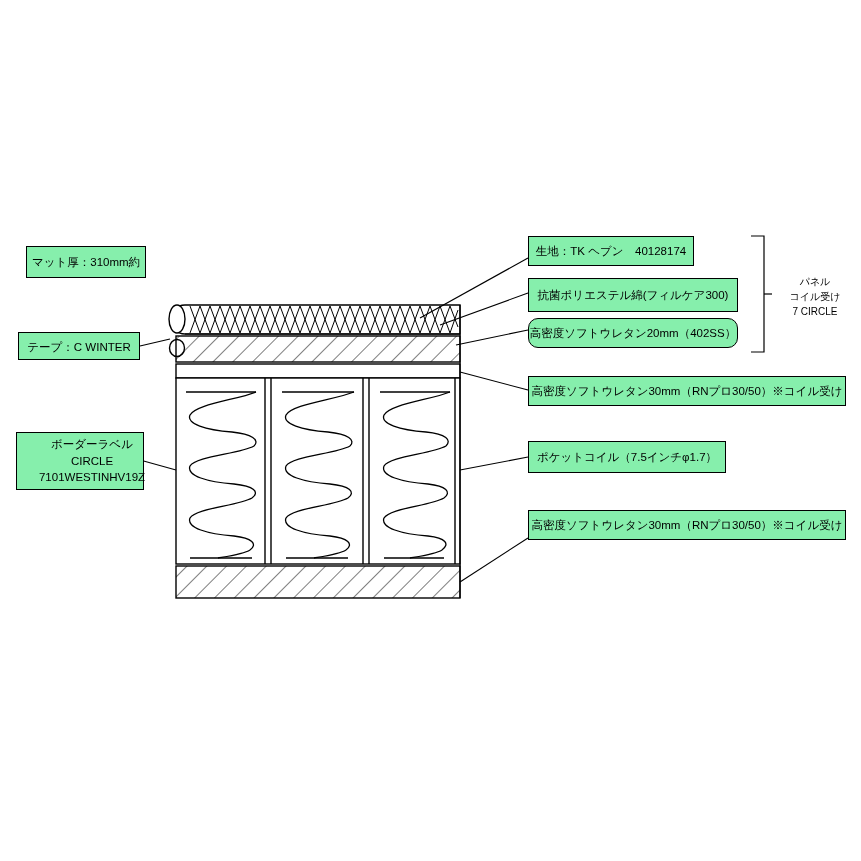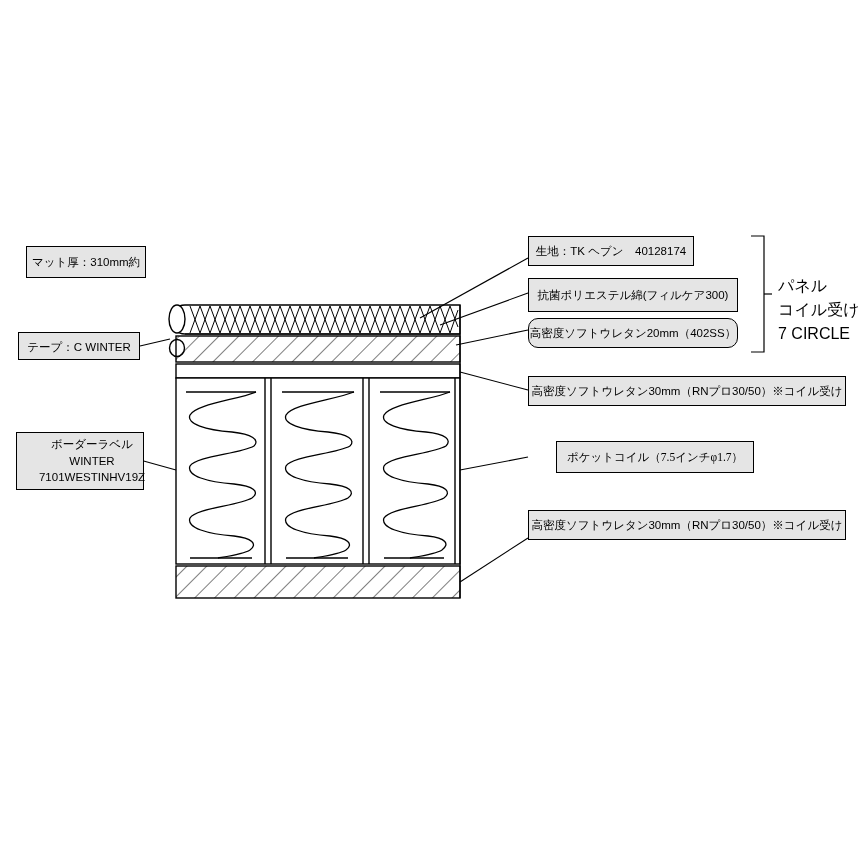--- a/index.html
+++ b/index.html
@@ -13,42 +13,42 @@
   #stage {
     position: relative;
     width: 861px;
     height: 861px;
     background: #ffffff;
     overflow: hidden;
   }
   .label-box {
     position: absolute;
     border: 1px solid #000000;
-    background: #e5e5e5;
+    background: #86efac;
     box-sizing: border-box;
     display: flex;
     align-items: center;
     justify-content: center;
     text-align: center;
     font-size: 11.5px;
     line-height: 1.45;
     color: #000000;
     padding: 3px 6px;
     white-space: nowrap;
   }
   .label-box.multiline {
     white-space: normal;
     flex-direction: column;
   }
   .plain-text {
     position: absolute;
-    font-size: 16px;
+    font-size: 10px;
     line-height: 1.5;
     color: #000000;
-    text-align: left;
+    text-align: center;
     white-space: nowrap;
   }
   svg.overlay {
     position: absolute;
     left: 0;
     top: 0;
     width: 861px;
     height: 861px;
     pointer-events: none;
   }
@@ -221,41 +221,41 @@
   <div class="label-box" style="left:26px; top:246px; width:120px; height:32px;">
     <span>マット厚：310mm約</span>
   </div>
 
   <div class="label-box" style="left:18px; top:332px; width:122px; height:28px;align-items:flex-end;">
     <span>テープ：C WINTER</span>
   </div>
 
   <div class="label-box multiline" style="left:16px; top:432px; width:128px; height:58px;padding-left:30px;">
     <span>ボーダーラベル</span>
-    <span>WINTER</span>
+    <span>CIRCLE</span>
     <span>7101WESTINHV19Z</span>
   </div>
 
   <div class="label-box" style="left:528px; top:236px; width:166px; height:30px;">
     <span>生地：TK ヘブン　40128174</span>
   </div>
 
   <div class="label-box" style="left:528px; top:278px; width:210px; height:34px;">
     <span>抗菌ポリエステル綿(フィルケア300)</span>
   </div>
 
   <div class="label-box" style="left:528px; top:318px; width:210px; height:30px;border-radius:10px;">
     <span>高密度ソフトウレタン20mm（402SS）</span>
   </div>
 
   <div class="label-box" style="left:528px; top:376px; width:318px; height:30px;">
     <span>高密度ソフトウレタン30mm（RNプロ30/50）※コイル受け</span>
   </div>
 
-  <div class="label-box" style="left:556px; top:441px; width:198px; height:32px;font-family:Liberation Serif, serif;">
+  <div class="label-box" style="left:528px; top:441px; width:198px; height:32px;">
     <span>ポケットコイル（7.5インチφ1.7）</span>
   </div>
 
   <div class="label-box" style="left:528px; top:510px; width:318px; height:30px;">
     <span>高密度ソフトウレタン30mm（RNプロ30/50）※コイル受け</span>
   </div>
 
   <div class="plain-text" style="left:778px; top:274px; width:74px;">
     <div>パネル</div>
     <div>コイル受け</div>

